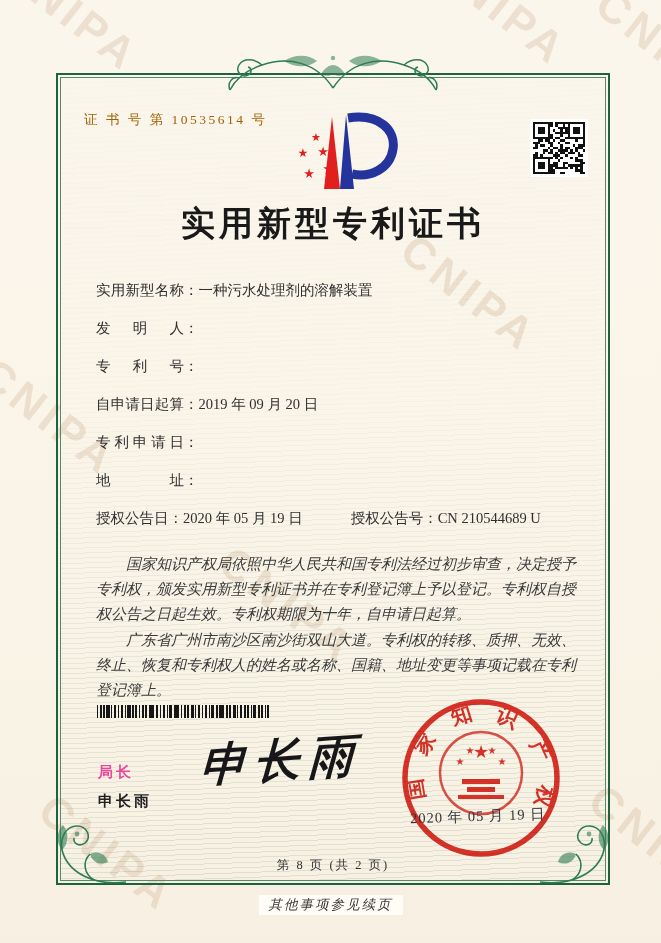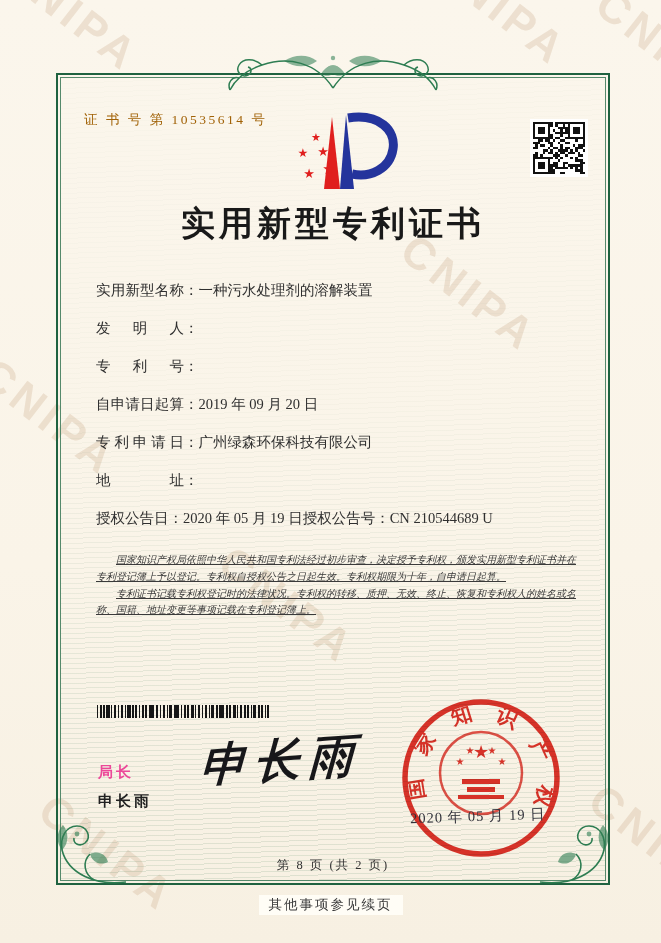--- a/index.html
+++ b/index.html
@@ -38,26 +38,26 @@
   .title{
     position:absolute;left:0;top:126px;width:100%;text-align:center;
     font-size:34px;font-weight:bold;letter-spacing:4px;color:#191919;
   }
   
   .fields{position:absolute;left:38px;top:204px;width:478px;font-size:14.5px;line-height:22px;color:#2f2f2f;}
   .row{margin-bottom:16px;display:flex;align-items:flex-end;}
   .lbl{display:inline-block;width:88px;text-align:justify;text-align-last:justify;flex:0 0 88px;}
   .colon{flex:0 0 auto;}
   .val{flex:1 1 auto;max-width:362px;}
-  .grant-row{display:flex;margin-bottom:0;}
+  .grant-row{display:flex;gap:48px;margin-bottom:0;}
   .grant-row .pair{display:flex;}
   
   .legal{
     position:absolute;left:38px;top:477px;width:484px;
-    font-size:10px;font-style:italic;line-height:1.68;color:#3a3a3a;text-decoration:underline;
+    font-size:15px;font-style:italic;line-height:1.68;color:#3a3a3a;
   }
   .legal p{margin:0;text-indent:2em;}
   
   .barcode{
     position:absolute;left:39px;top:630px;width:172px;height:13px;
     background:
       repeating-linear-gradient(90deg,#161616 0 1.5px,transparent 1.5px 3.5px),
       repeating-linear-gradient(90deg,#161616 0 1px,transparent 1px 6px),
       repeating-linear-gradient(90deg,transparent 0 9px,#161616 9px 11px,transparent 11px 23px);
   }
@@ -67,21 +67,21 @@
   .signature{
     position:absolute;left:142px;top:655px;font-size:46px;font-style:italic;font-weight:600;
     color:#17171a;transform:rotate(-4deg) skewX(-6deg);letter-spacing:8px;white-space:nowrap;
   }
   
   .seal{position:absolute;left:340px;top:620px;width:166px;height:166px;mix-blend-mode:multiply;}
   
   .page-info{position:absolute;left:0;top:782px;width:100%;text-align:center;font-size:12.5px;letter-spacing:2px;color:#333;}
   .footer-note{
     position:absolute;left:50%;top:895px;transform:translateX(-50%);
-    font-size:13.5px;color:#3a3a3a;letter-spacing:2px;
+    font-size:13.5px;font-style:italic;color:#3a3a3a;letter-spacing:2px;
     background:#fffdf6;padding:1px 10px;z-index:2;white-space:nowrap;
   }
 </style>
 </head>
 <body>
 
 <div class="wm" style="left:-8px;top:-12px;">CNIPA</div>
 <div class="wm" style="left:420px;top:-18px;">CNIPA</div>
 <div class="wm" style="left:585px;top:22px;">CNIPA</div>
 <div class="wm" style="left:390px;top:268px;">CNIPA</div>
@@ -320,21 +320,20 @@
         <span class="colon">：</span>
     </div>
     <div class="row">
       <span class="lbl">自申请日起算</span>
         <span class="colon">：</span>
       <span class="val">2019 年 09 月 20 日</span>
     </div>
     <div class="row">
       <span class="lbl">专利申请日</span>
         <span class="colon">：</span>
-      <span class="val">广州绿森环保科技有限公司</span>
     </div>
     <div class="row">
       <span class="lbl">地址</span>
         <span class="colon">：</span>
     </div>
     <div class="row grant-row">
       <span class="pair">
         <span>授权公告日</span>
           <span>：</span>
         <span>2020 年 05 月 19 日</span>
@@ -342,21 +341,21 @@
       <span class="pair">
         <span>授权公告号</span>
           <span>：</span>
         <span>CN 210544689 U</span>
       </span>
     </div>
   </div>
 
   <div class="legal">
     <p>国家知识产权局依照中华人民共和国专利法经过初步审查，决定授予专利权，颁发实用新型专利证书并在专利登记簿上予以登记。专利权自授权公告之日起生效。专利权期限为十年，自申请日起算。</p>
-    <p>专利证书记载专利权登记时的法律状况。专利权的转移、质押、无效、终止、恢复和专利权人的姓名或名称、国籍、地址变更等事项记载在专利登记簿上。</p>
+    <p>广东省广州市南沙区南沙街双山大道。专利权的转移、质押、无效、终止、恢复和专利权人的姓名或名称、国籍、地址变更等事项记载在专利登记簿上。</p>
   </div>
 
   <div class="barcode"></div>
 
   <div class="officer-title">局长</div>
   <div class="officer-name">申长雨</div>
   <div class="signature">申长雨</div>
 
   <svg class="seal" viewBox="0 0 166 166">
     <g opacity=".93">

